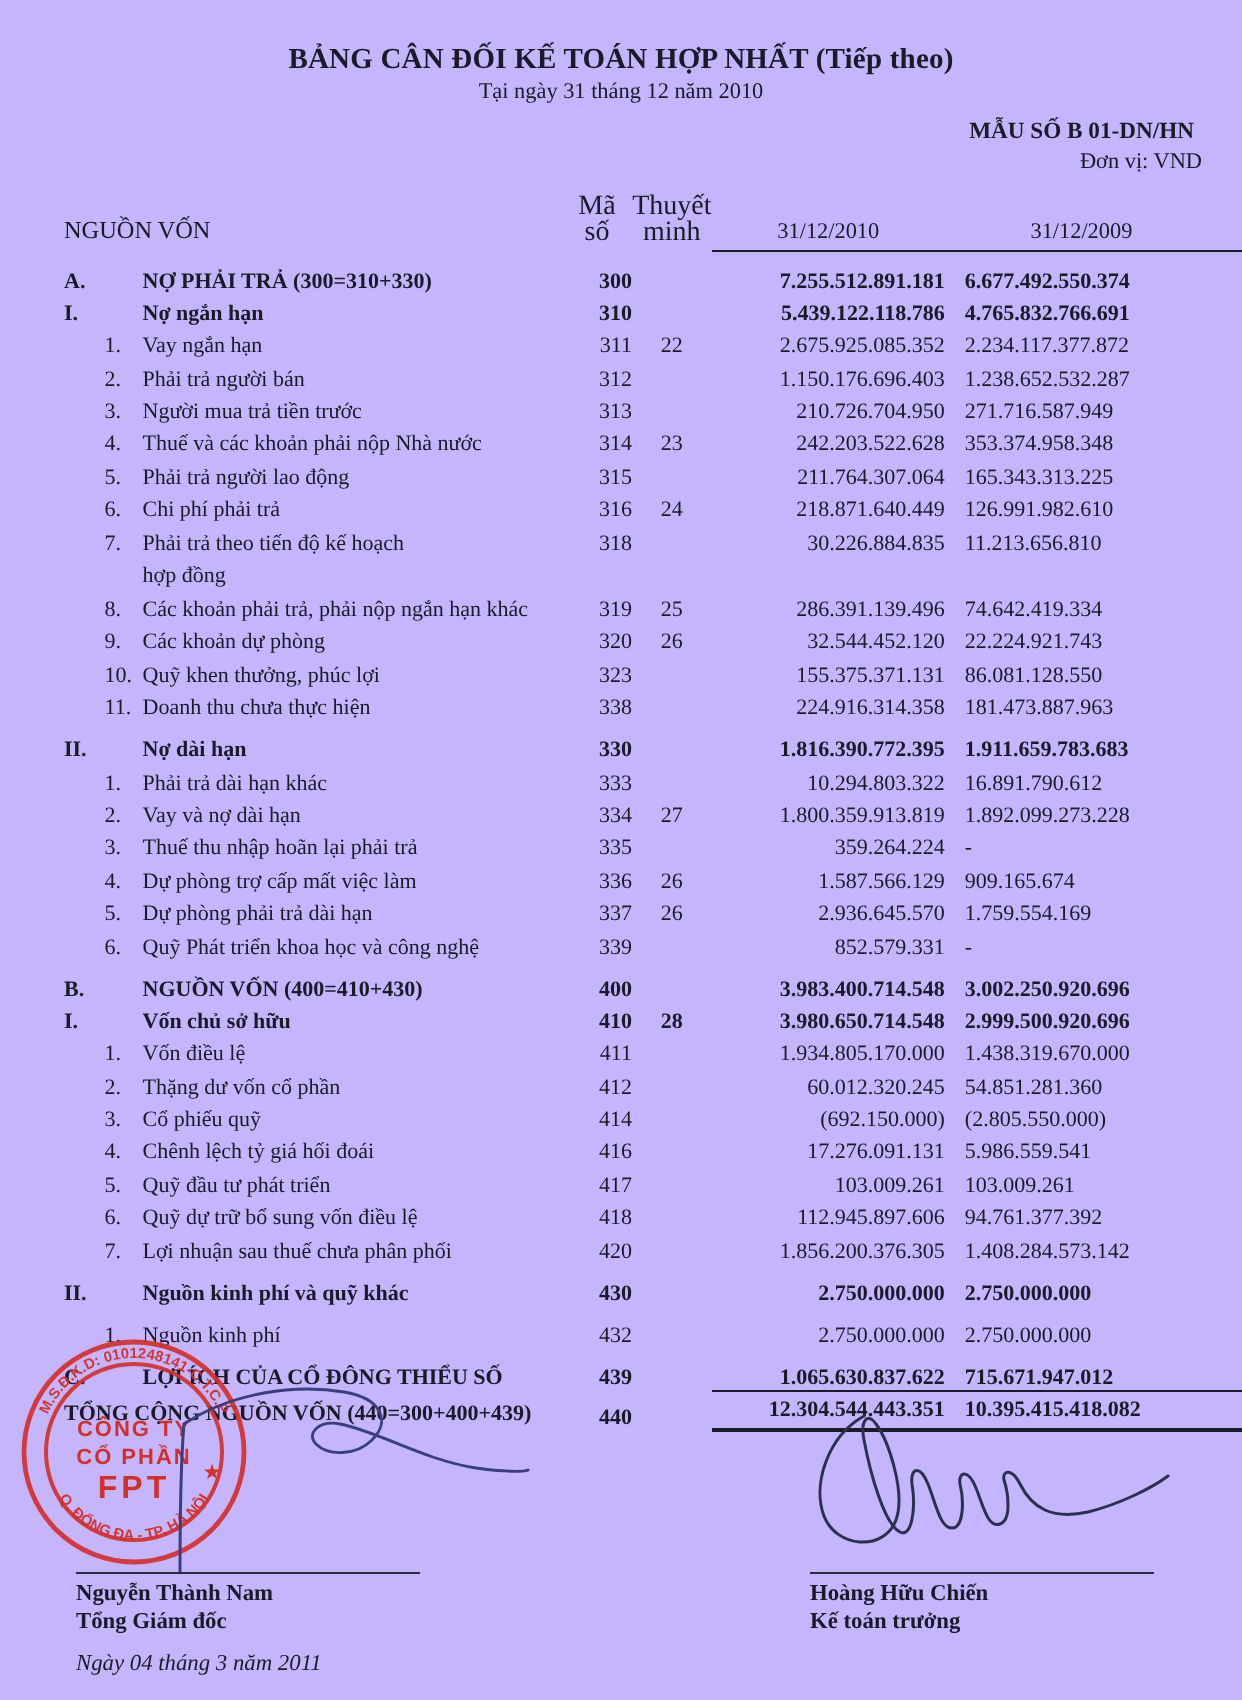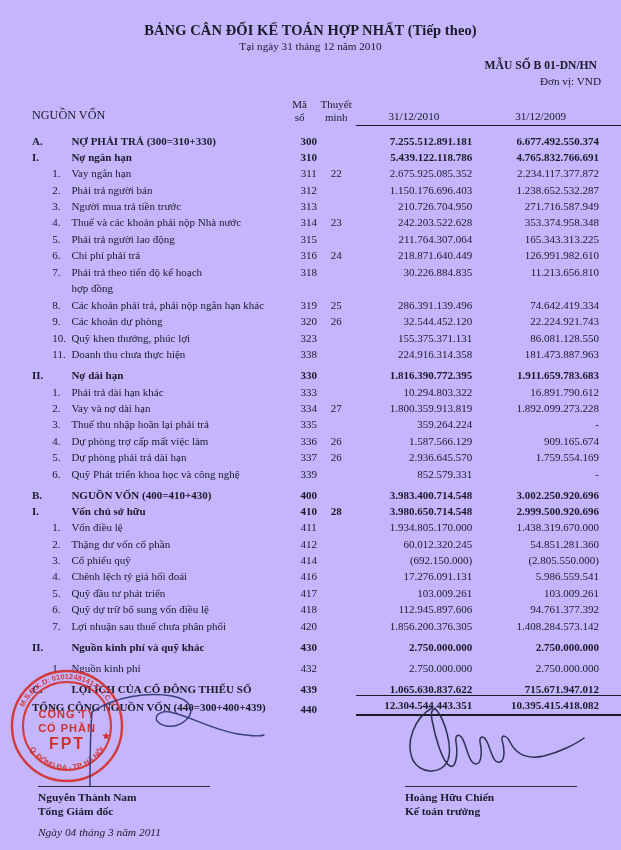--- a/index.html
+++ b/index.html
@@ -67,31 +67,31 @@
     font-weight: normal;
   }
 
   
   .c-letter { width: 22px;  padding-left: 32px !important; }
   .c-num    { width: 20px; }
   .c-label  { width: 232px; }
   .c-code   { width: 38px;  text-align: right; padding-left: 4px !important; }
   .c-note   { width: 40px;  text-align: center; }
   .c-v1     { width: 122px; text-align: right; padding-right: 10px !important; }
-  .c-v2     { width: 122px; text-align: right; padding-right: 22px !important; }
+  .c-v2     { width: 122px; padding-right: 22px !important; }
 
   .hdr-title {
     font-size: 12.2px;
     font-weight: bold;
     padding-left: 32px !important;
     padding-bottom: 2px !important;
   }
   .hdr-stack {
     text-align: center;
-    font-size: 11px;
+    font-size: 14px;
     font-weight: bold;
     line-height: 12.5px;
     padding-bottom: 2px !important;
   }
   .hdr-date {
     text-align: center;
     font-size: 11.2px;
     font-weight: bold;
     padding-bottom: 3px !important;
     border-bottom: 1.1px solid #1a1a28;

